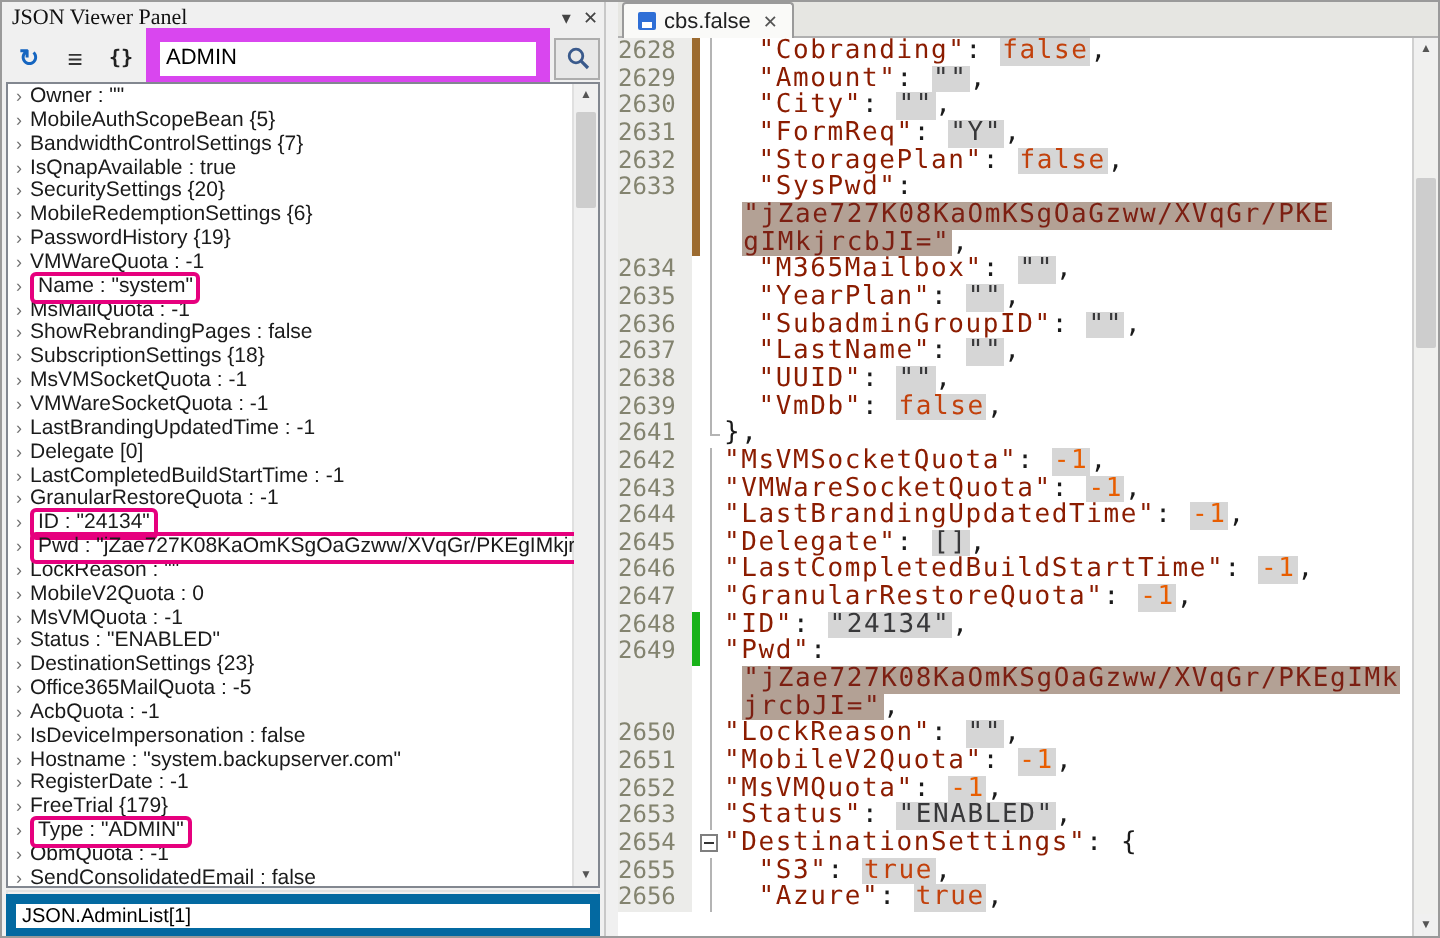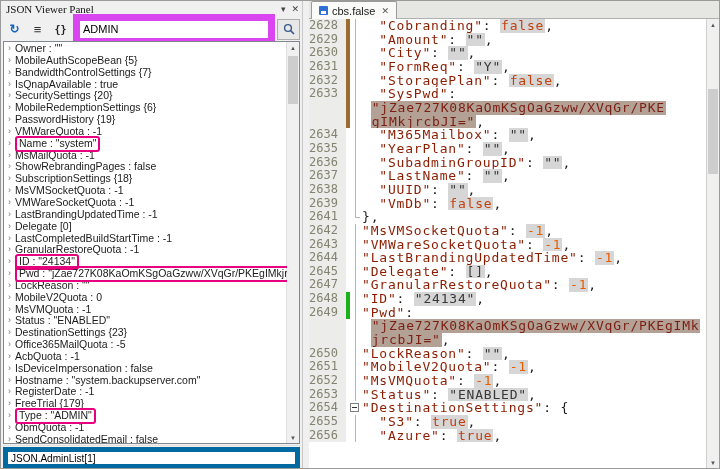--- a/index.html
+++ b/index.html
@@ -377,20 +377,26 @@
           <span class="fold fl"></span>
           <span class="txt"><span class="tk k">"LastBrandingUpdatedTime"</span><span class="tk p">: </span><span class="tk n">-1</span><span class="tk p">,</span></span>
         </div>
         <div class="crow">
           <span class="ln">2645</span>
           <span class="chg "></span>
           <span class="fold fl"></span>
           <span class="txt"><span class="tk k">"Delegate"</span><span class="tk p">: </span><span class="tk s">[]</span><span class="tk p">,</span></span>
         </div>
         <div class="crow">
+          <span class="ln">2646</span>
+          <span class="chg "></span>
+          <span class="fold fl"></span>
+          <span class="txt"><span class="tk k">"LastCompletedBuildStartTime"</span><span class="tk p">: </span><span class="tk n">-1</span><span class="tk p">,</span></span>
+        </div>
+        <div class="crow">
           <span class="ln">2647</span>
           <span class="chg "></span>
           <span class="fold fl"></span>
           <span class="txt"><span class="tk k">"GranularRestoreQuota"</span><span class="tk p">: </span><span class="tk n">-1</span><span class="tk p">,</span></span>
         </div>
         <div class="crow">
           <span class="ln">2648</span>
           <span class="chg g"></span>
           <span class="fold fl"></span>
           <span class="txt"><span class="tk k">"ID"</span><span class="tk p">: </span><span class="tk s">"24134"</span><span class="tk p">,</span></span>

